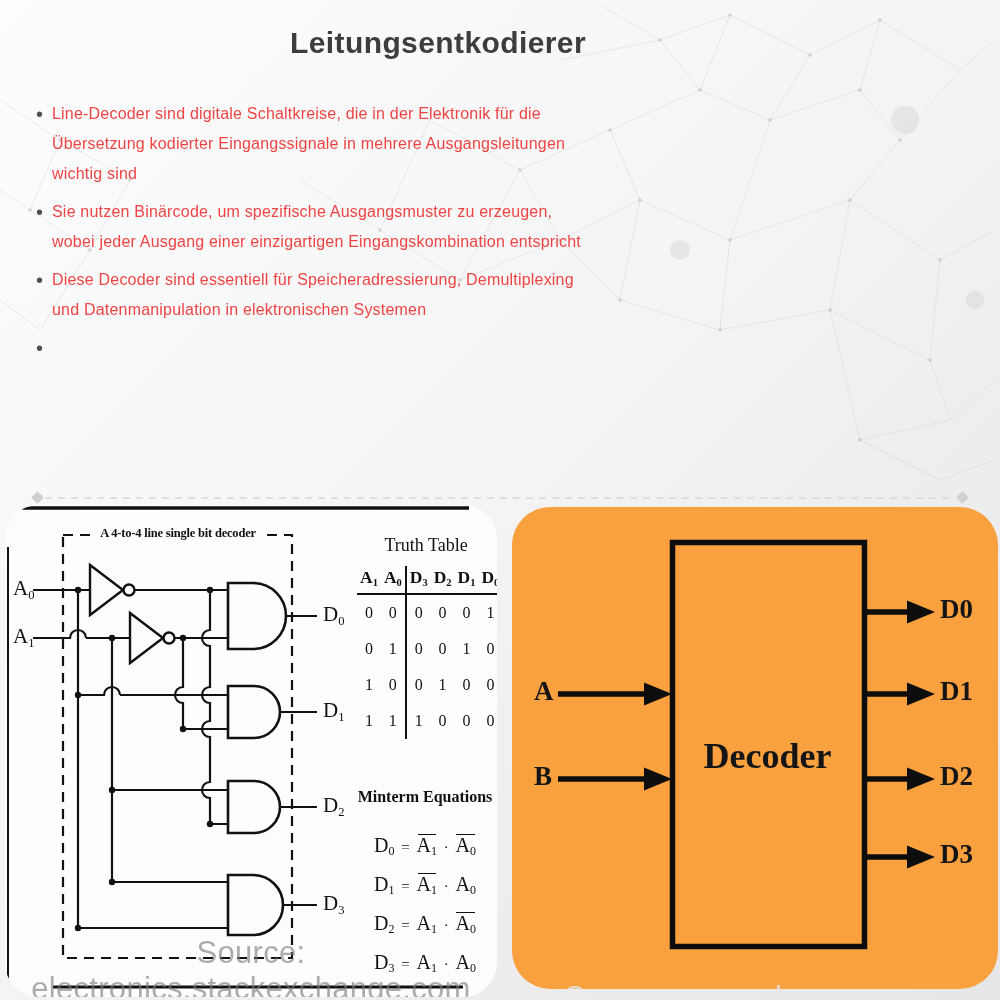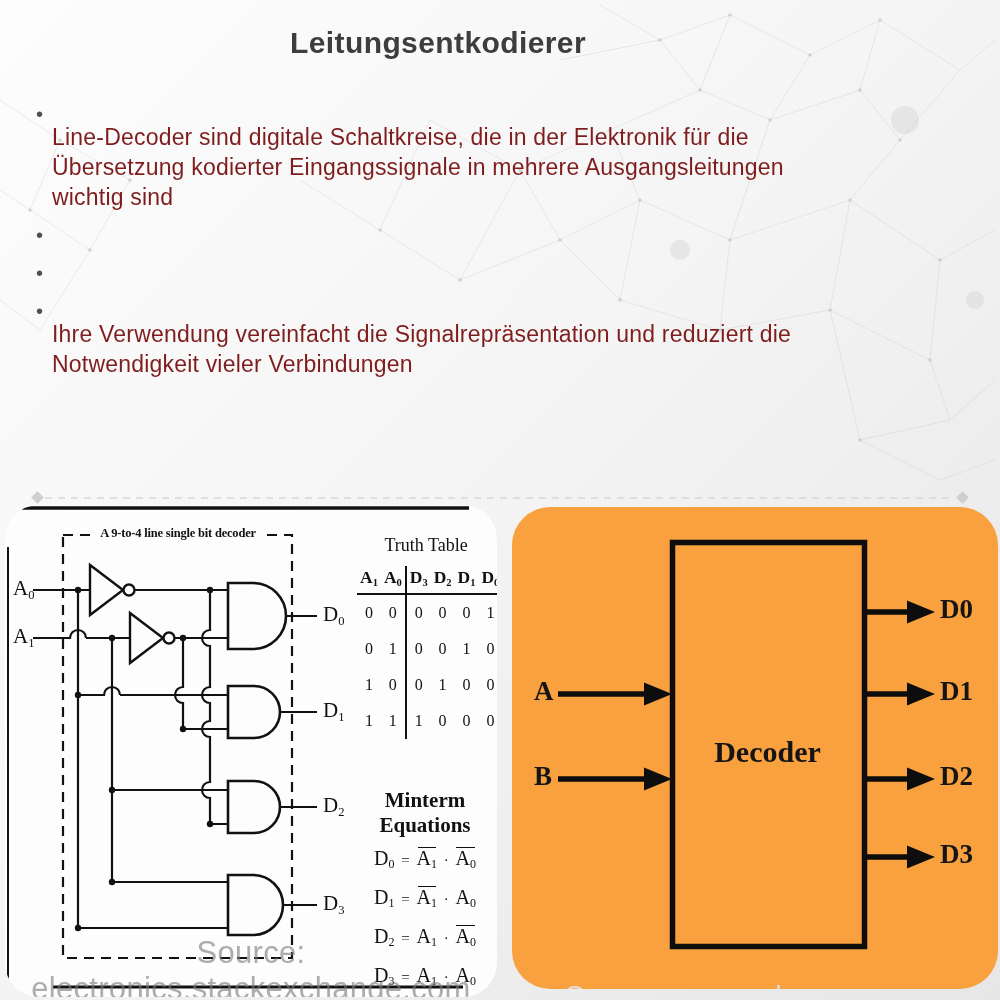--- a/index.html
+++ b/index.html
@@ -11,21 +11,21 @@
   }
   .bg-pattern{ position:absolute; inset:0; z-index:0; pointer-events:none; }
   .page-title{
     position:absolute; top:26px; left:0; width:876px; text-align:center;
     font-size:30px; font-weight:600; letter-spacing:.4px; color:#3d3d3d; z-index:2;
   }
   .bullets{ position:absolute; top:99px; left:36px; width:930px; z-index:2; }
   .bullet{ display:flex; margin-bottom:8px; }
   .bullet .marker{ width:16px; font-size:20px; line-height:30px; color:#4f4f4f; flex:0 0 16px; }
   .bullet .btext{
-    font-size:23px; line-height:30px; color:#7f1d1d; white-space:pre-line; letter-spacing:.2px;margin-top:23px;
+    font-size:16px; line-height:30px; color:#ef4444; white-space:pre-line; letter-spacing:.2px;
   }
 
   
   .panel-left{
     position:absolute; left:5px; top:505px; width:492px; height:492px;
     background:#fdfdfd; border-radius:34px; z-index:3; overflow:hidden;
   }
   .panel-left svg{ position:absolute; left:0; top:0; }
   .fig-label{
     position:absolute; z-index:4; color:#111;
@@ -39,21 +39,21 @@
   }
   .tt-wrap{ position:absolute; left:352px; top:30px; width:138px; z-index:4; text-align:center;
     font-family:"Liberation Serif","DejaVu Serif",serif; color:#111; }
   .tt-title{ font-size:18px; font-weight:400; margin-bottom:10px; }
   table.tt{ border-collapse:collapse; margin:0 auto; }
   .tt th{ font-size:17.5px; font-weight:700; padding:1px 3px 5px; border-bottom:2px solid #111; }
   .tt td{ font-size:16px; padding:9px 3px; text-align:center; }
   .tt .vline{ border-left:2px solid #111; }
   .mq-wrap{ position:absolute; left:348px; top:283px; width:144px; z-index:4; text-align:center;
     font-family:"Liberation Serif","DejaVu Serif",serif; color:#111; }
-  .mq-title{ font-size:21px; font-weight:700; margin-bottom:9px; }
+  .mq-title{ font-size:16px; font-weight:700; margin-bottom:28px; }
   .eq{ font-size:20px; height:26px; margin-bottom:13px;font-family:Liberation Serif, serif; }
   .eq .sep{ font-size:15px; padding:0 3px; }
   .bar{ position:relative; display:inline-block; }
   .bar::before{ content:''; position:absolute; top:0; left:1px; right:1px; border-top:1.8px solid #111; }
   .watermark{
     position:absolute; left:0; right:0; z-index:5; text-align:center;
     font-size:31px; letter-spacing:.3px; font-family:"Liberation Sans","DejaVu Sans",sans-serif;
   }
   .wm-left{ top:430px; color:rgba(122,122,122,.62); }
   .wm-right{ top:438px; color:rgba(225,225,225,.9);margin-top:35px; }
@@ -63,21 +63,21 @@
     position:absolute; left:512px; top:507px; width:486px; height:482px;
     background:#F9A03F; border-radius:38px; z-index:3; overflow:hidden;
   }
   .panel-right svg{ position:absolute; left:0; top:0; }
   .blk-label{
     position:absolute; z-index:4; color:#151515; font-weight:700;
     font-family:"Liberation Serif","DejaVu Serif",serif;
   }
   .blk-io{ font-size:27px; }
   .blk-name-line1{ left:158px; width:195px; text-align:center; top:180px; font-size:33px; }
-  .blk-name-line2{ left:158px; width:195px; text-align:center; top:228px; font-size:30px; }
+  .blk-name-line2{ left:158px; width:195px; text-align:center; top:228px; font-size:36px; }
 </style>
 </head>
 <body>
 
 <svg class="bg-pattern" width="1000" height="1000" viewBox="0 0 1000 1000">
   <g stroke="#c9c9c9" stroke-width="1" fill="none" opacity="0.35">
     <path d="M600,5 L660,40 L730,15 L810,55 L880,20 L960,70 L995,40"></path>
     <path d="M560,60 L660,40 M730,15 L700,90 L660,40 M810,55 L770,120 L700,90 M880,20 L860,90 L770,120 M960,70 L900,140 L860,90"></path>
     <path d="M430,120 L520,170 L610,130 L700,90 M520,170 L560,240 L640,200 L610,130 M640,200 L730,240 L770,120 M730,240 L850,200 L900,140 M850,200 L940,260 L995,230"></path>
     <path d="M300,180 L380,230 L430,120 M380,230 L460,280 L520,170 M460,280 L560,240"></path>
@@ -134,28 +134,30 @@
 
 <div class="bullets">
   <div class="bullet">
     <span class="marker">•</span>
     <span class="btext">Line-Decoder sind digitale Schaltkreise, die in der Elektronik für die
 Übersetzung kodierter Eingangssignale in mehrere Ausgangsleitungen
 wichtig sind</span>
   </div>
   <div class="bullet">
     <span class="marker">•</span>
+    <span class="btext">Sie nutzen Binärcode, um spezifische Ausgangsmuster zu erzeugen,
+wobei jeder Ausgang einer einzigartigen Eingangskombination entspricht</span>
   </div>
   <div class="bullet">
     <span class="marker">•</span>
+    <span class="btext">Diese Decoder sind essentiell für Speicheradressierung, Demultiplexing
+und Datenmanipulation in elektronischen Systemen</span>
   </div>
   <div class="bullet">
     <span class="marker">•</span>
-    <span class="btext">Ihre Verwendung vereinfacht die Signalrepräsentation und reduziert die
-Notwendigkeit vieler Verbindungen</span>
   </div>
 </div>
 
 <div class="panel-left">
   <svg width="492" height="492" viewBox="0 0 492 492">
     <g stroke="#111" fill="none">
 
       <line x1="14" y1="3" x2="464" y2="3" stroke-width="3.5"></line>
       <line x1="48" y1="482" x2="458" y2="482" stroke-width="3"></line>
       <line x1="3" y1="42" x2="3" y2="478" stroke-width="2"></line>
@@ -211,21 +213,21 @@
         <circle cx="205" cy="85" r="3.2"></circle>
       <circle cx="73" cy="190" r="3.2"></circle>
         <circle cx="107" cy="285" r="3.2"></circle>
       <circle cx="178" cy="224" r="3.2"></circle>
         <circle cx="205" cy="319" r="3.2"></circle>
       <circle cx="107" cy="377" r="3.2"></circle>
         <circle cx="73" cy="423" r="3.2"></circle>
     </g>
   </svg>
 
-  <div class="box-title">A 9-to-4 line single bit decoder</div>
+  <div class="box-title">A 4-to-4 line single bit decoder</div>
 
   <div class="fig-label" style="left:8px; top:71px;"><span>A<sub>0</sub></span></div>
   <div class="fig-label" style="left:8px; top:119px;"><span>A<sub>1</sub></span></div>
   <div class="fig-label" style="left:318px; top:97px;"><span>D<sub>0</sub></span></div>
   <div class="fig-label" style="left:318px; top:193px;"><span>D<sub>1</sub></span></div>
   <div class="fig-label" style="left:318px; top:288px;"><span>D<sub>2</sub></span></div>
   <div class="fig-label" style="left:318px; top:386px;"><span>D<sub>3</sub></span></div>
 
   <div class="tt-wrap">
     <div class="tt-title">Truth Table</div>

